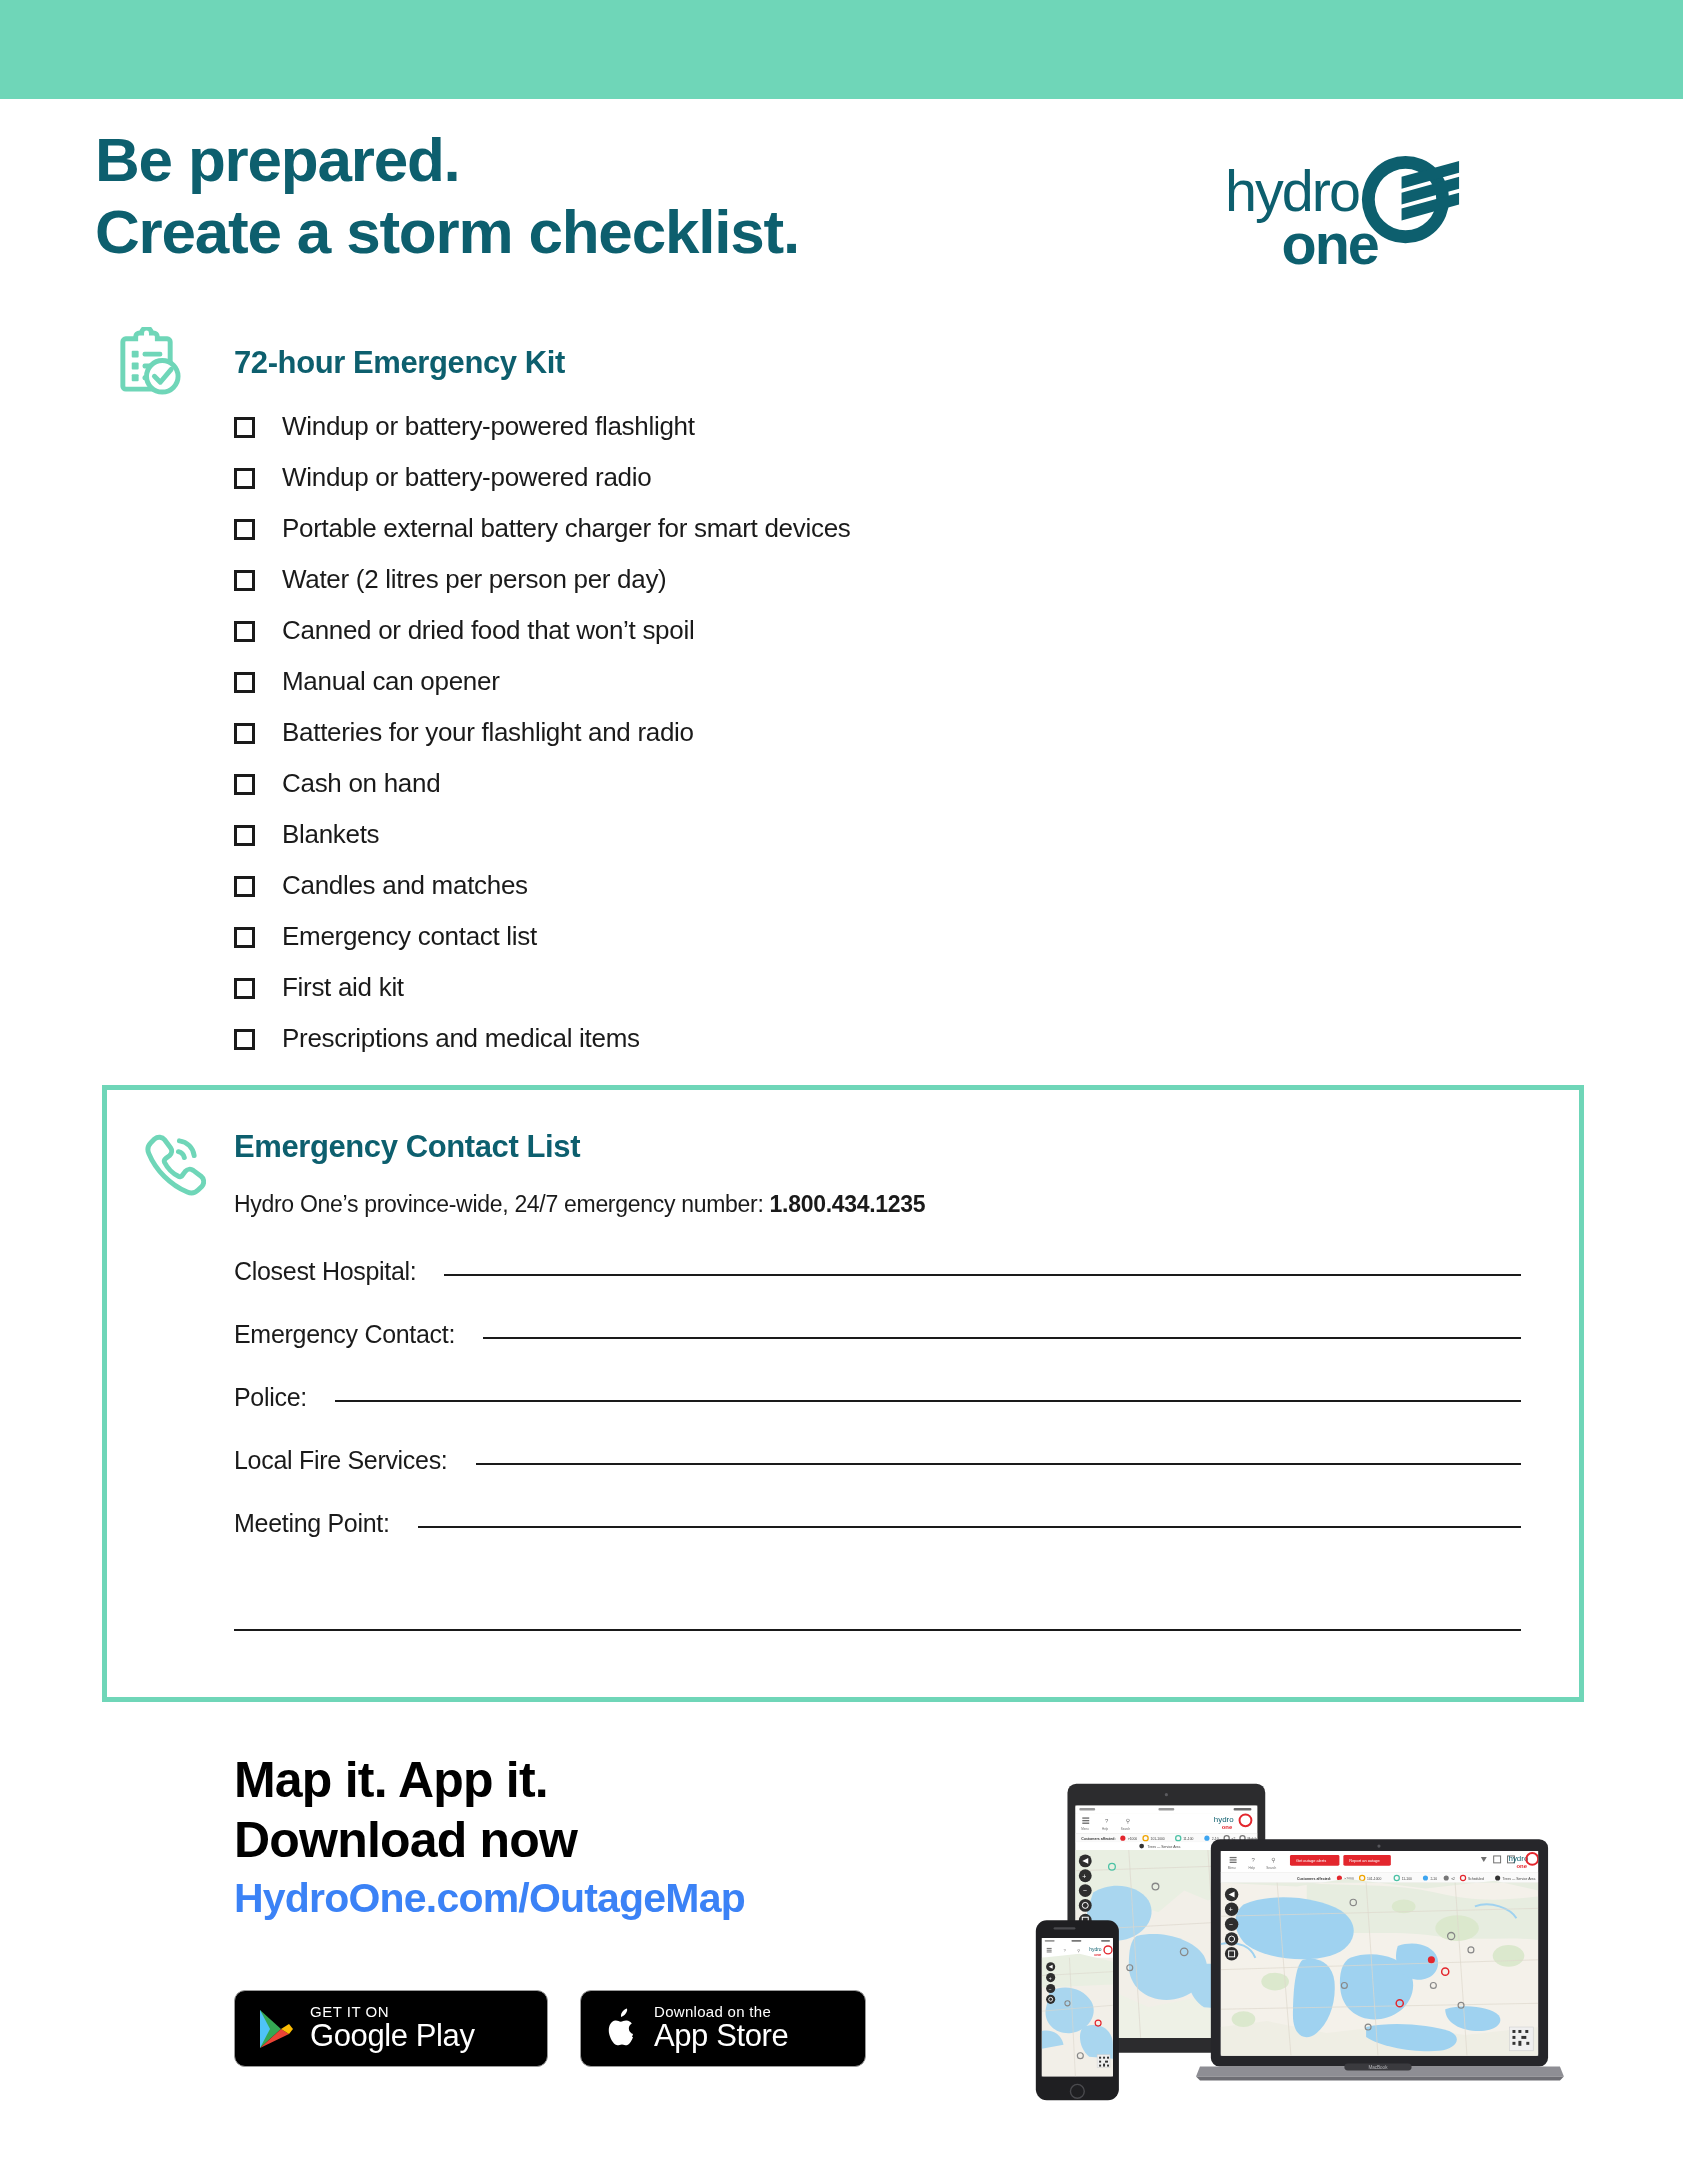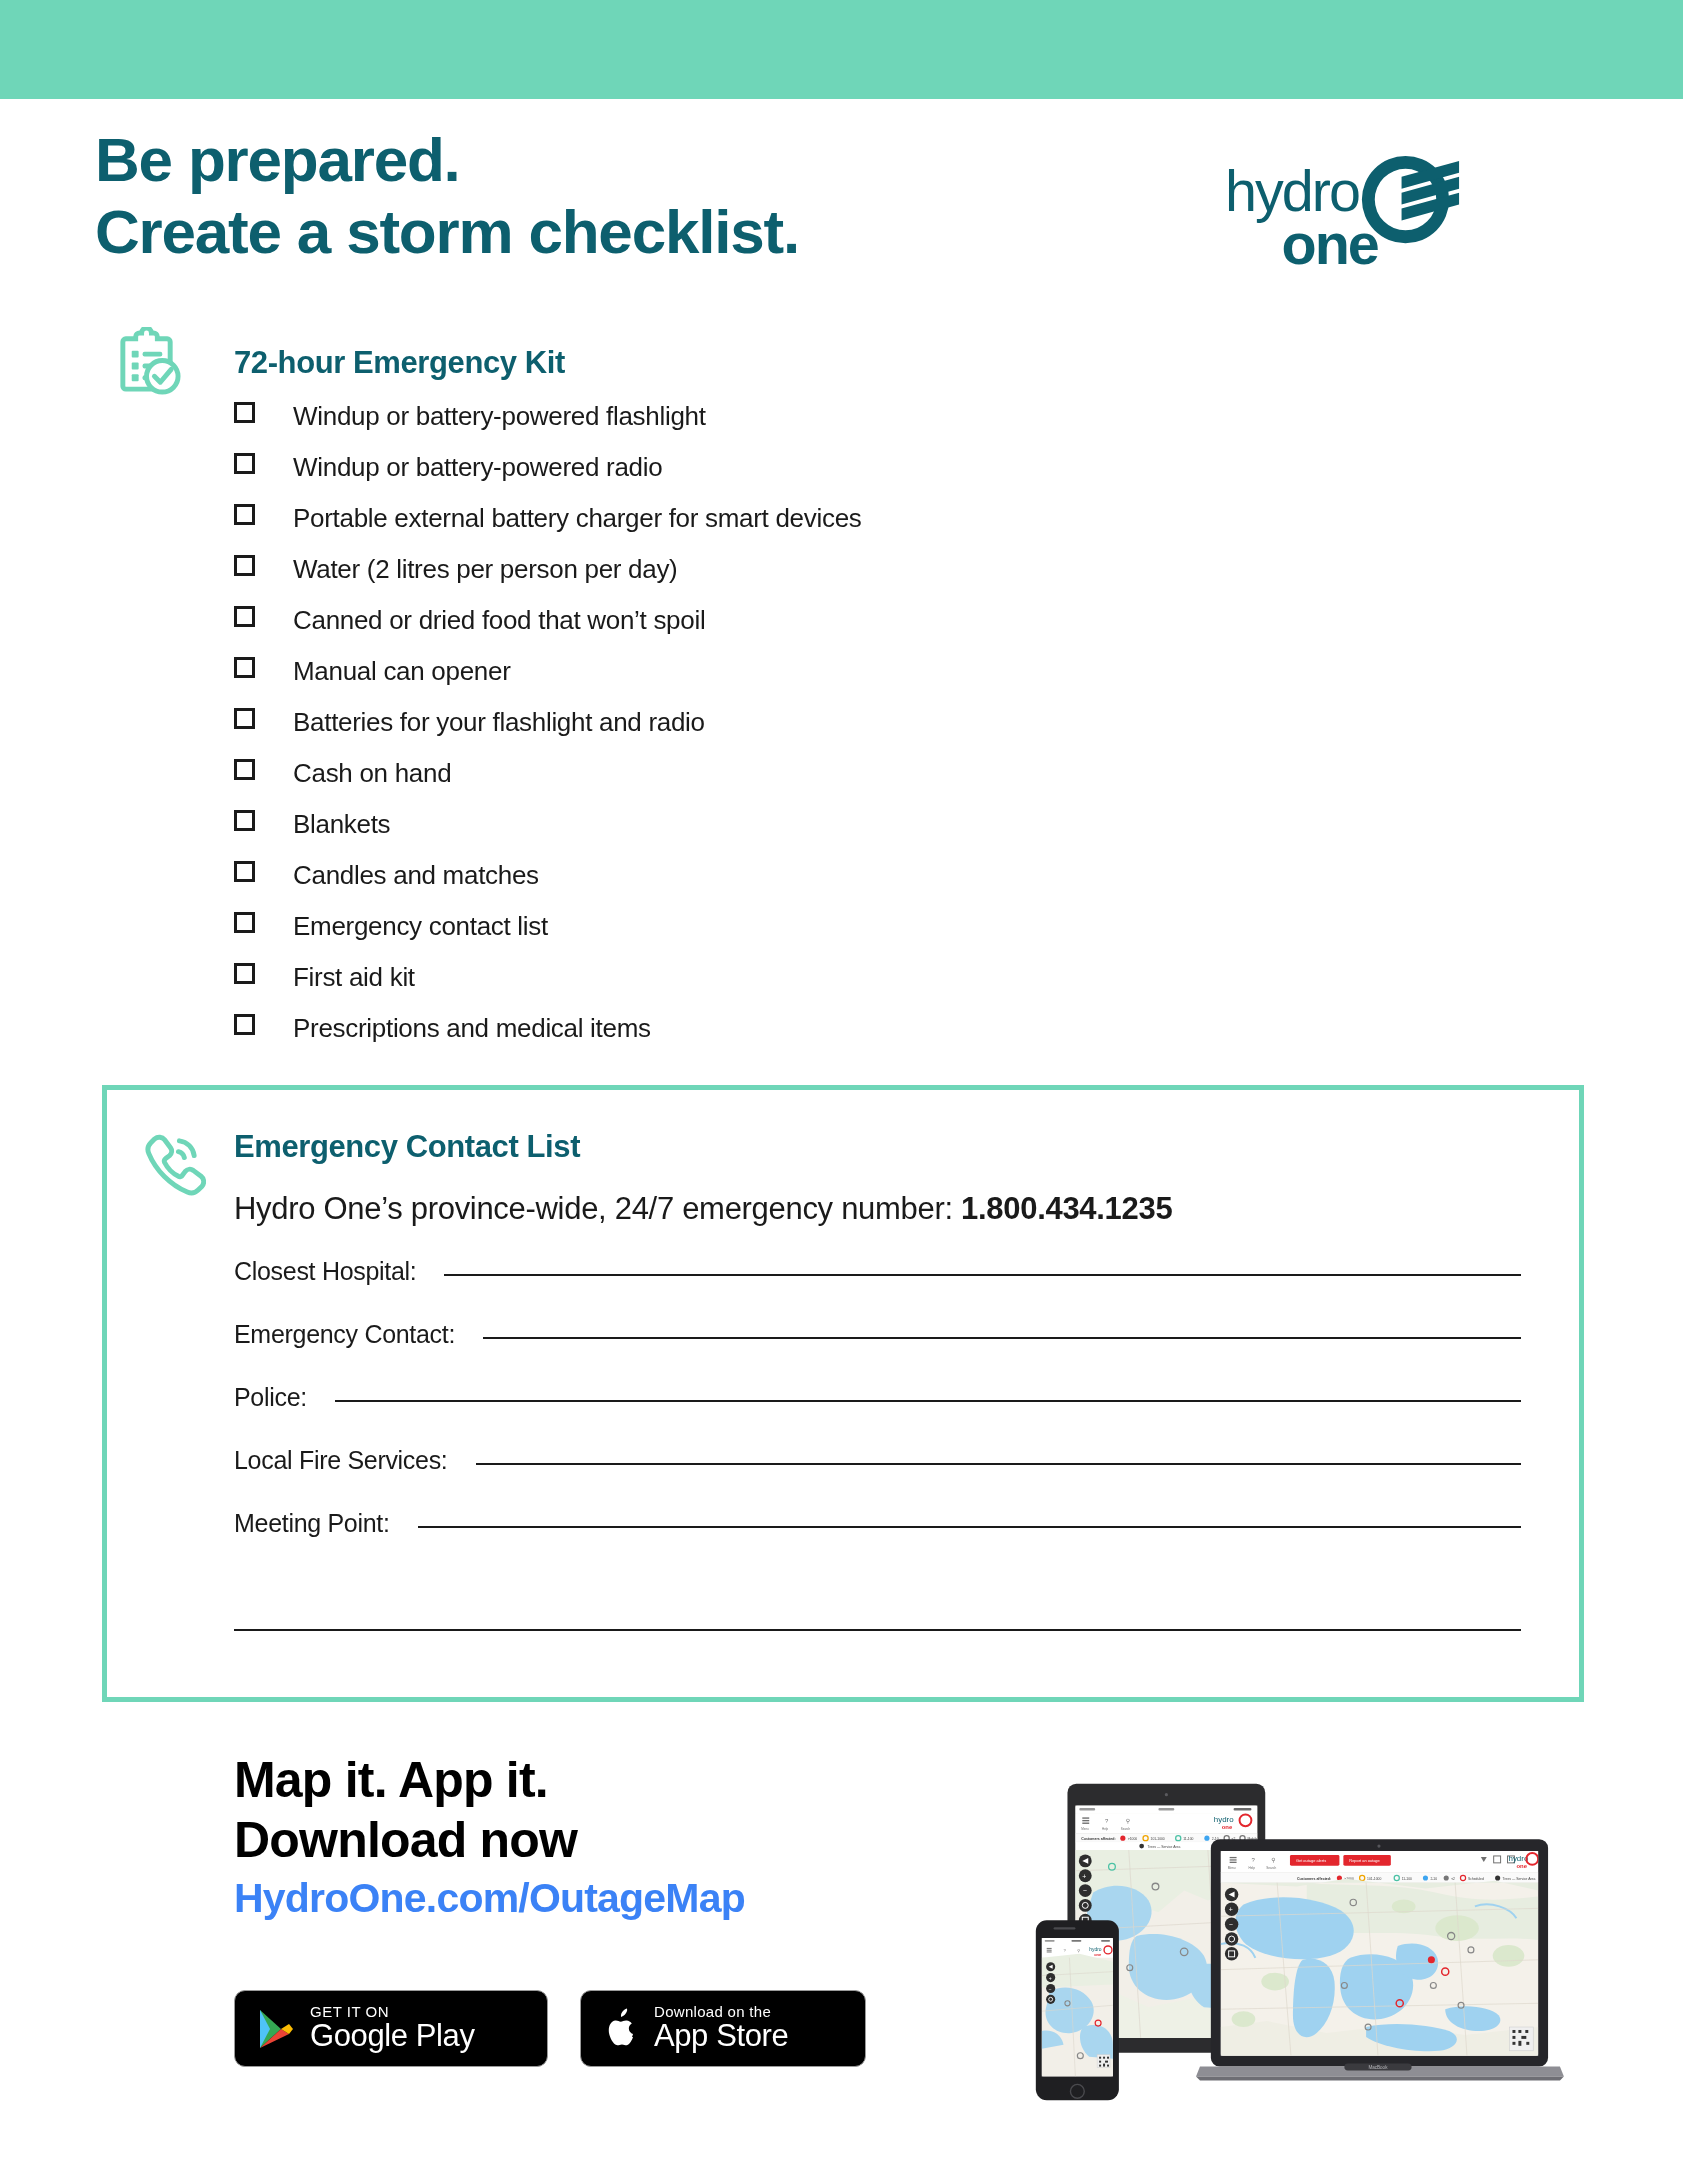--- a/index.html
+++ b/index.html
@@ -73,23 +73,22 @@
 
   .kit-list {
     position: absolute;
     left: 234px;
     top: 401px;
     width: 891px;
     list-style: none;
   }
   .kit-list li {
     display: flex;
-    align-items: flex-start;
+    align-items: center;
     height: 51px;
-    gap: 11px;
   }
   .cbox {
     width: 21px;
     height: 21px;
     border: 3.5px solid #1a1a1a;
     background: #ffffff;
     flex: 0 0 auto;
     margin-right: 27px;
     margin-top: 1px;
   }
@@ -127,21 +126,21 @@
     color: #0D5F6E;
     font-size: 31px;
     font-weight: bold;
     letter-spacing: -0.4px;
   }
 
   .contact-sub {
     position: absolute;
     left: 234px;
     top: 1191px;
-    font-size: 31px;
+    font-size: 23px;
     color: #1a1a1a;
     letter-spacing: -0.3px;
   }
   .contact-sub b { font-weight: bold; }
 
   .field-rows {
     position: absolute;
     left: 234px;
     top: 1257px;
     width: 1287px;

